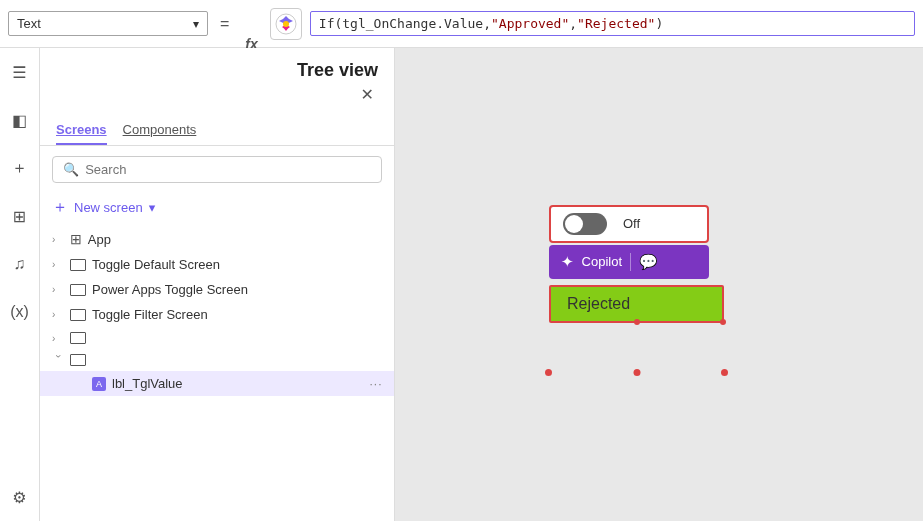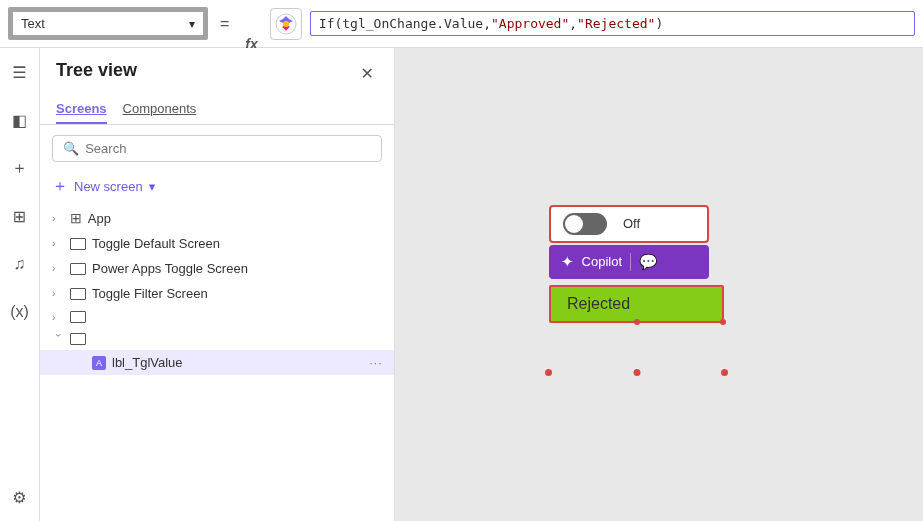--- a/index.html
+++ b/index.html
@@ -12,21 +12,21 @@
       height: 48px;
       background: #fff;
       border-bottom: 1px solid #ddd;
       padding: 0 8px;
       gap: 8px;
       flex-shrink: 0;
     }
     .property-dropdown {
       display: flex;
       align-items: center;
-      border: 5px solid #a3a3a3;
+      border: 1px solid #a3a3a3;
       border-radius: 2px;
       padding: 4px 8px;
       width: 200px;
       justify-content: space-between;
       cursor: pointer;
       background: #fff;
     }
     .property-dropdown span { font-size: 13px; color: #333; }
     .equals-sign { font-size: 16px; color: #555; padding: 0 4px; }
     .fx-btn {
@@ -97,23 +97,24 @@
     .tree-panel {
       width: 355px;
       background: #fff;
       border-right: 1px solid #ddd;
       display: flex;
       flex-direction: column;
       overflow: hidden;
     }
     .tree-header {
       display: flex;
-      align-items: flex-start;
+      align-items: flex-end;
       justify-content: space-between;
       padding: 12px 16px 8px;
+      flex-direction: column;
     }
     .tree-title {
       font-size: 18px;
       font-weight: 600;
       color: #222;
     }
     .close-btn {
       cursor: pointer;
       color: #555;
       font-size: 16px;

